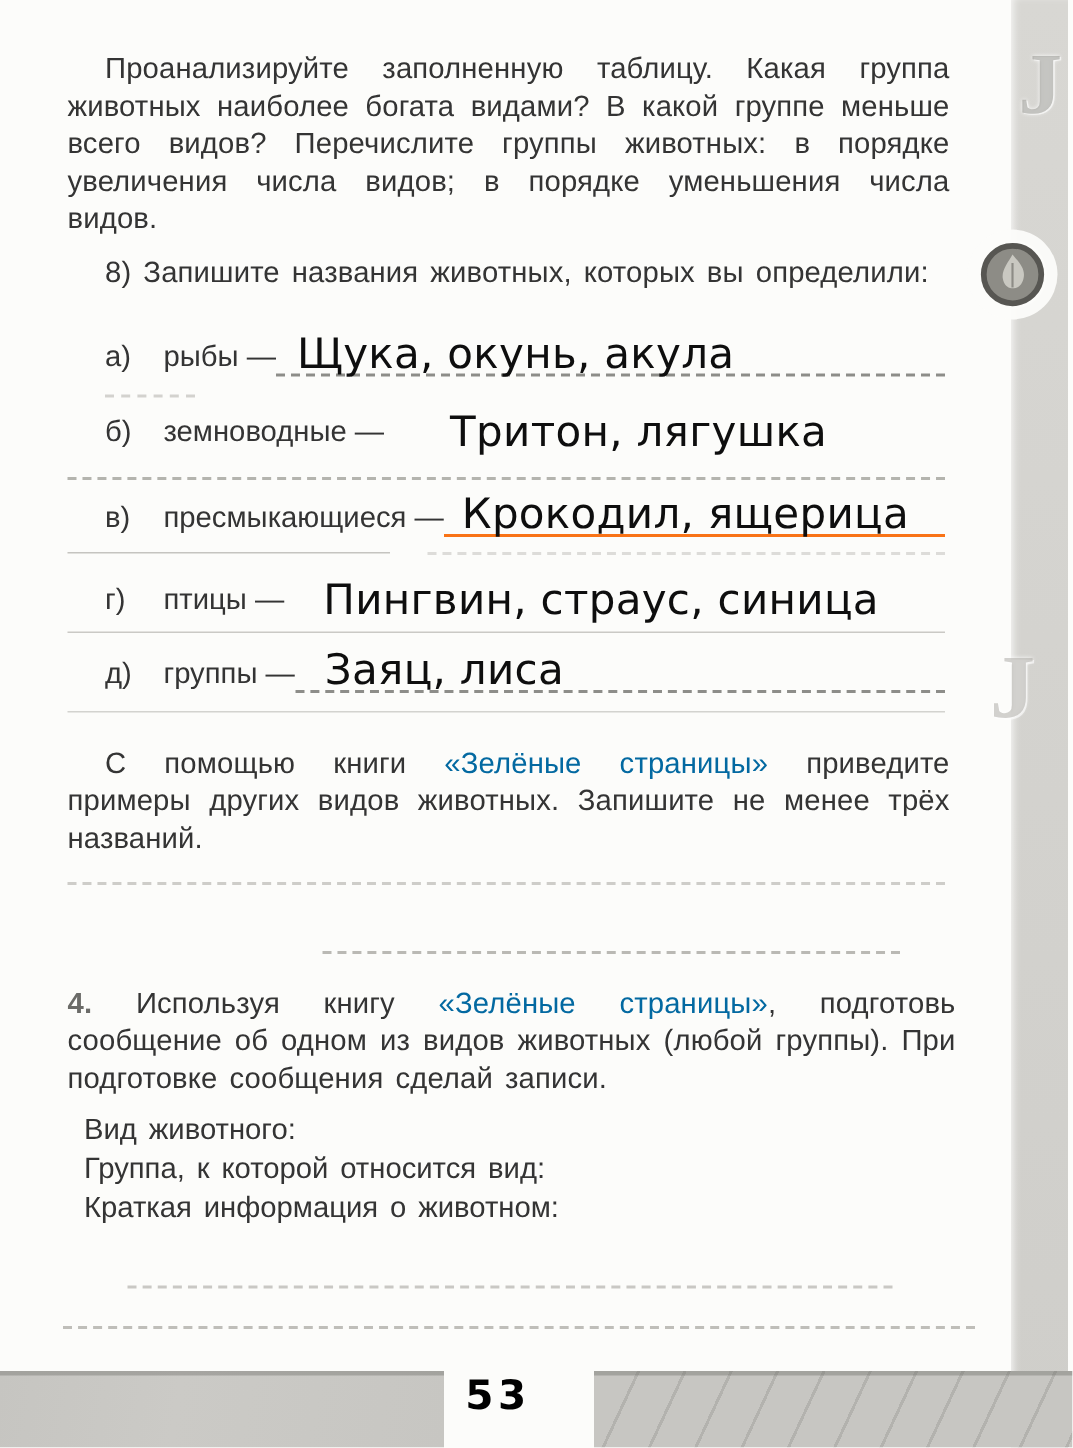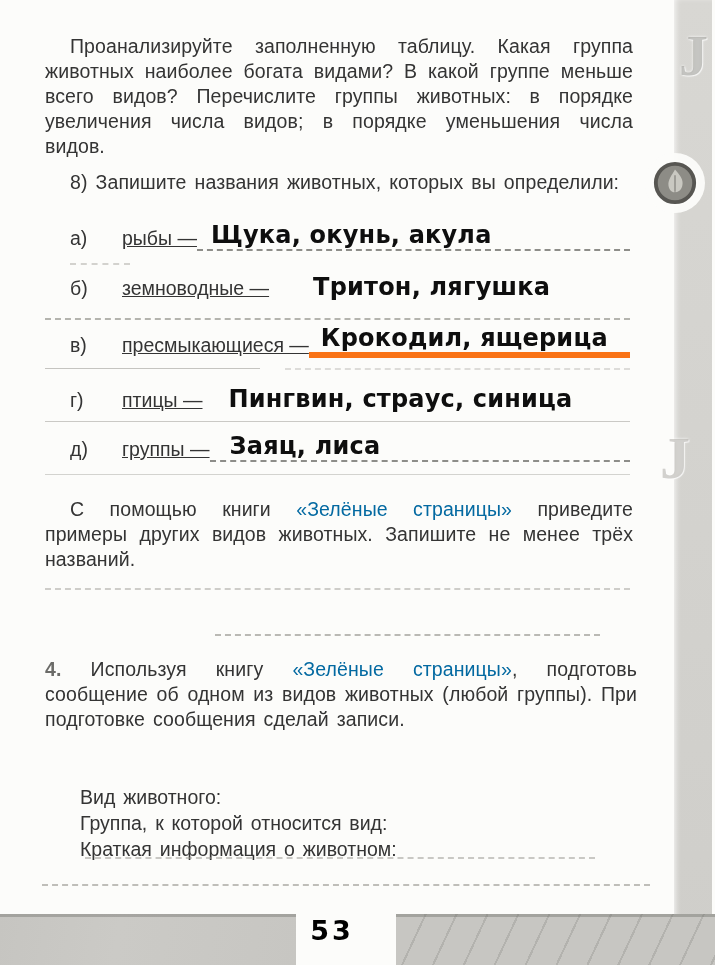--- a/index.html
+++ b/index.html
@@ -43,27 +43,27 @@
   }
   .indent{text-indent:25px;}
   .b{font-weight:normal;color:#0369a1;}
   .tasknum{font-weight:bold;color:#6b6b68;}
   
   .answer-row{
     position:absolute;display:flex;align-items:flex-end;
     font-size:19.5px;line-height:25px;height:30px;
   }
   .item-letter{display:inline-block;min-width:30px;padding-left:25px;white-space:nowrap;}
-  .item-label{white-space:nowrap;margin-left:22px;text-decoration:underline;}
+  .item-label{white-space:nowrap;margin-left:9px;}
   .answer-wrap{flex:1;display:flex;align-items:flex-end;padding-bottom:1px;}
   .u-dashed{border-bottom:2px dashed #8d8d89;}
-  .u-solid{border-bottom:6px solid #f97316;}
+  .u-solid{border-bottom:2px solid #f97316;}
   .answer{
     font-family:"DejaVu Sans", sans-serif;
-    font-weight:bold;font-size:24px;color:#0e0e0e;
+    font-weight:normal;font-size:28px;color:#0e0e0e;
     white-space:nowrap;letter-spacing:.2px;
   }
   
   .rule{position:absolute;height:0;border-top:2px dashed #97968f;}
   .rule.solid{border-top-style:solid;border-top-width:1.5px;}
   
   .prompts p{margin:0;font-size:19.5px;line-height:26px;word-spacing:2.5px;}
   
   .band{
     position:absolute;top:914px;height:51px;
@@ -154,21 +154,21 @@
     <span>С помощью книги </span><span class="b">«Зелёные страницы»</span><span> приведите примеры других видов животных. Запишите не менее трёх названий.</span>
   </p>
 
   <div class="rule" style="left:45px;top:588px;width:585px;opacity:.45;"></div>
   <div class="rule" style="left:215px;top:634px;width:385px;opacity:.65;"></div>
 
   <p class="blk para" style="left:45px;top:657px;width:592px;">
     <span class="tasknum">4.</span><span> Используя книгу </span><span class="b">«Зелёные страницы»</span><span>, подготовь сообщение об одном из видов животных (любой группы). При подготовке сообщения сделай записи.</span>
   </p>
 
-  <div class="blk prompts" style="left:80px;top:740px;width:540px;margin-top:44px;">
+  <div class="blk prompts" style="left:56px;top:740px;width:540px;">
     <p>Вид животного:</p>
     <p>Группа, к которой относится вид:</p>
     <p>Краткая информация о животном:</p>
   </div>
 
   <div class="rule" style="left:85px;top:857px;width:510px;opacity:.5;"></div>
   <div class="rule" style="left:42px;top:884px;width:608px;opacity:.6;"></div>
 
   <div class="band band-left"></div>
   <div class="band band-right"></div>

